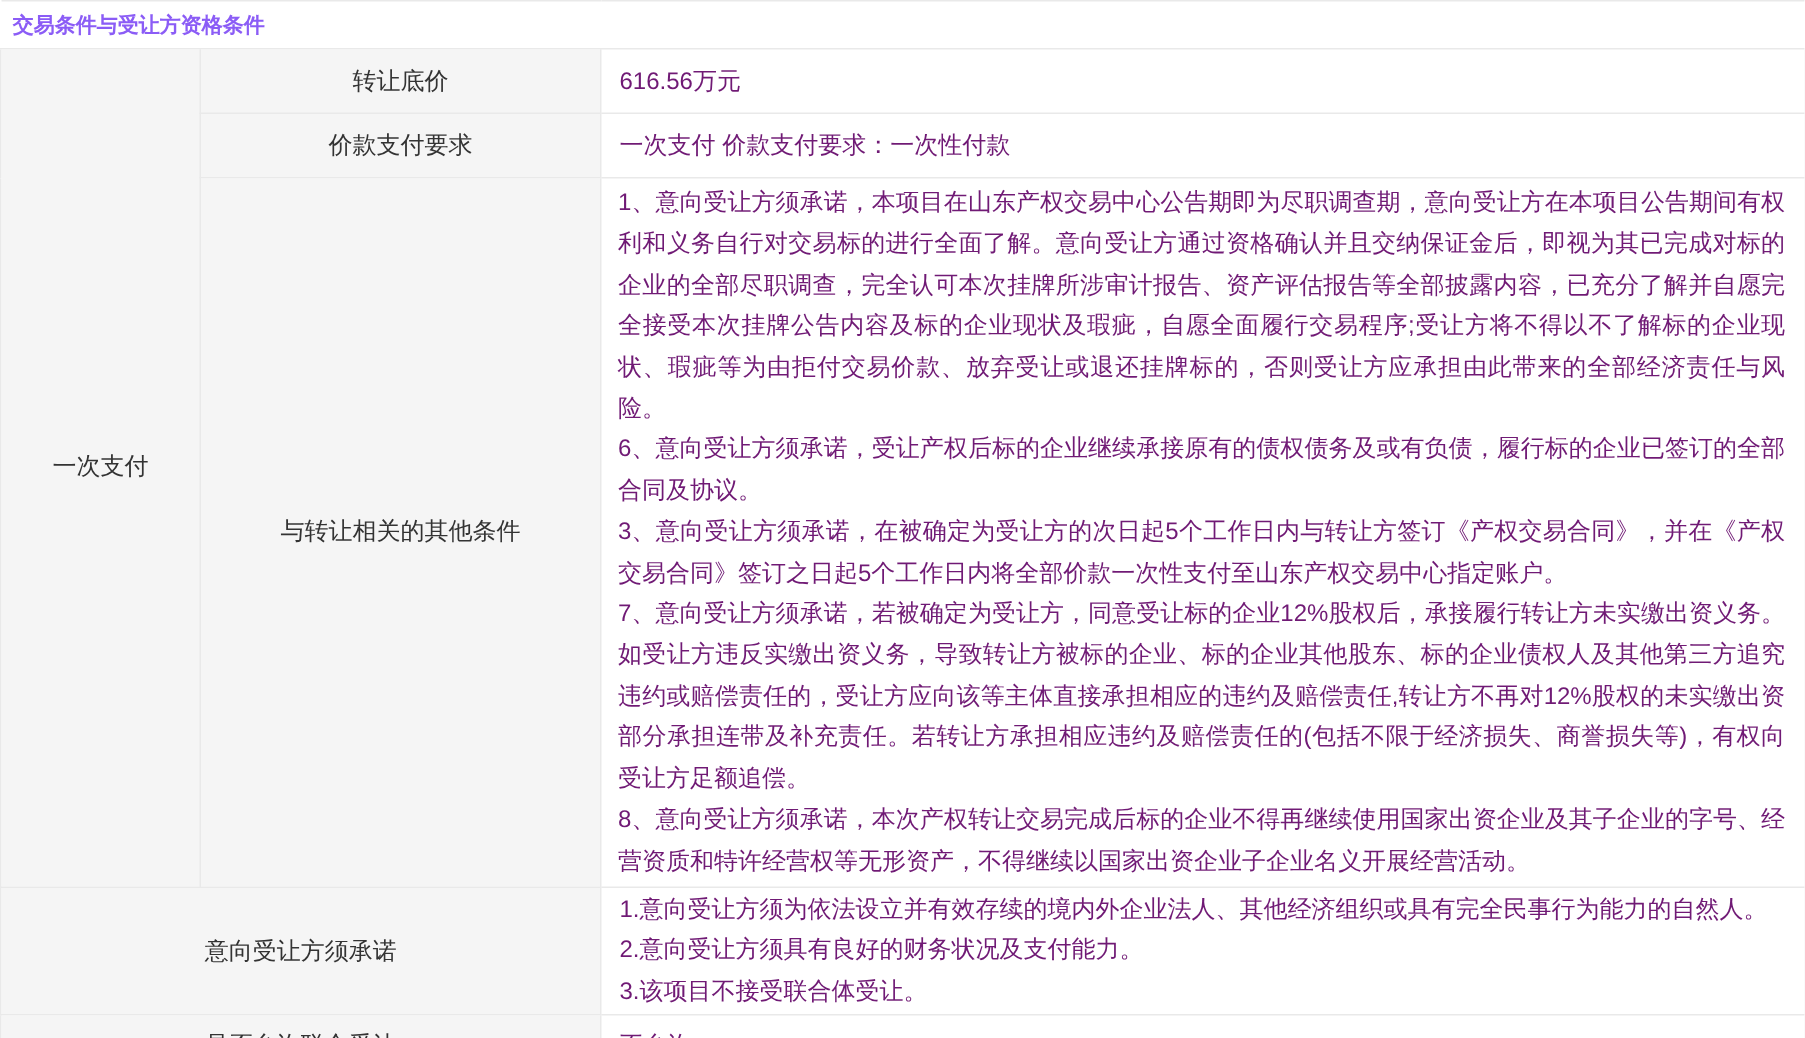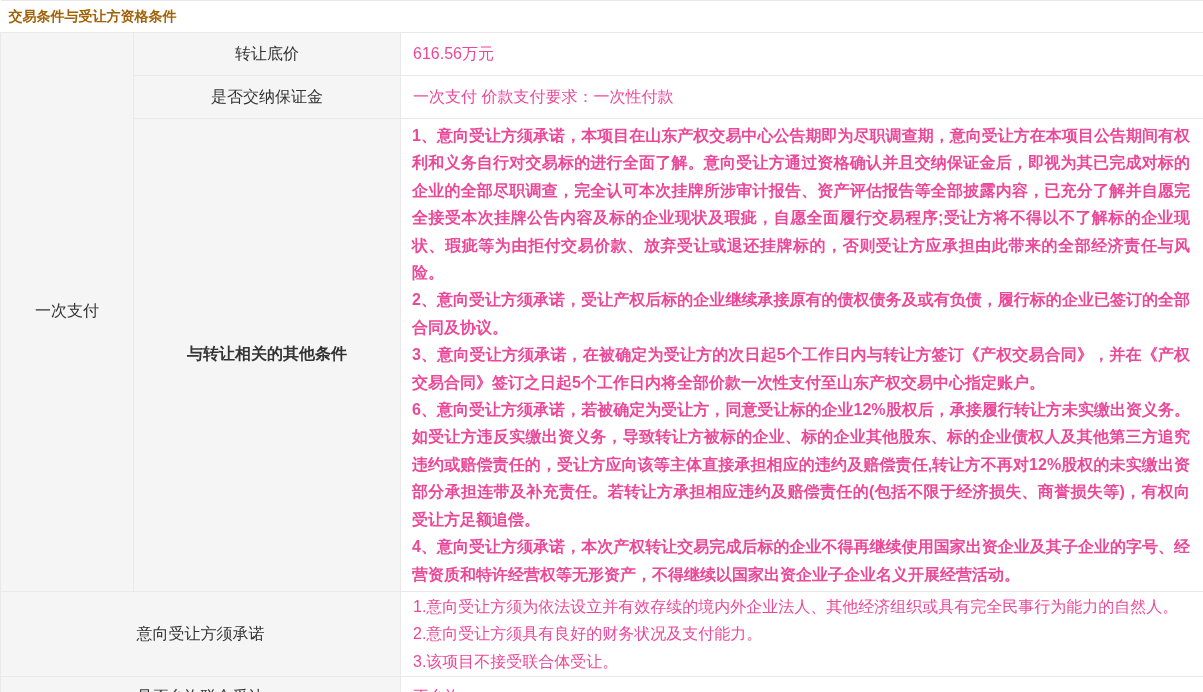--- a/index.html
+++ b/index.html
@@ -14,36 +14,36 @@
   }
   td{
     border:1px solid #e9e9e9;
     font-size:16px;
     vertical-align:middle;
     overflow:hidden;
     word-break:break-all;
   }
   tr.h-title td{height:31px;}
   tr.h-s td{height:38px;}
-  tr.h-big td{height:360px;font-weight:bold;}
+  tr.h-big td{height:360px;}
   tr.h-q td{height:82px;}
   tr.h-j td{height:36px;}
   tr.h-d td{height:33px;}
   tr.h-last td{height:60px;}
   .title-cell{
-    background:#fff;font-weight:bold;color:#a16207;
+    background:#fff;font-weight:bold;color:#8b5cf6;
     padding:0 0 0 8px;font-size:14px;
     border-left:none;border-right:none;
   }
   .lbl{
     background:#f5f5f5;text-align:center;color:#333;
     padding:0 6px;
   }
   .val{
-    background:#fff;padding:2px 12px;color:#ec4899;
+    background:#fff;padding:2px 12px;color:#701a75;
   }
   .big-text{
     line-height:27.4px;padding:3px 13px 3px 11px;text-align:justify;
     vertical-align:top;
   }
   .big-text .para{margin:0;}
   .qual-text{line-height:27.5px;padding:1px 12px;}
   .qual-text .para{margin:0;}
   .bold-val{font-weight:bold;font-size:15px;color:#222;}
   .deadline-val{line-height:27px;padding:2px 12px;}
@@ -65,32 +65,32 @@
     <td class="title-cell" colspan="5">交易条件与受让方资格条件</td>
   </tr>
 
   <tr class="h-s">
     <td class="lbl" rowspan="3">一次支付</td>
     <td class="lbl">转让底价</td>
     <td class="val" colspan="3">616.56万元</td>
   </tr>
 
   <tr class="h-s">
-    <td class="lbl">是否交纳保证金</td>
+    <td class="lbl">价款支付要求</td>
     <td class="val" colspan="3">一次支付 价款支付要求：一次性付款</td>
   </tr>
 
   <tr class="h-big">
     <td class="lbl">与转让相关的其他条件</td>
     <td class="val big-text" colspan="3">
       <p class="para">1、意向受让方须承诺，本项目在山东产权交易中心公告期即为尽职调查期，意向受让方在本项目公告期间有权利和义务自行对交易标的进行全面了解。意向受让方通过资格确认并且交纳保证金后，即视为其已完成对标的企业的全部尽职调查，完全认可本次挂牌所涉审计报告、资产评估报告等全部披露内容，已充分了解并自愿完全接受本次挂牌公告内容及标的企业现状及瑕疵，自愿全面履行交易程序;受让方将不得以不了解标的企业现状、瑕疵等为由拒付交易价款、放弃受让或退还挂牌标的，否则受让方应承担由此带来的全部经济责任与风险。</p>
-      <p class="para">2、意向受让方须承诺，受让产权后标的企业继续承接原有的债权债务及或有负债，履行标的企业已签订的全部合同及协议。</p>
+      <p class="para">6、意向受让方须承诺，受让产权后标的企业继续承接原有的债权债务及或有负债，履行标的企业已签订的全部合同及协议。</p>
       <p class="para">3、意向受让方须承诺，在被确定为受让方的次日起5个工作日内与转让方签订《产权交易合同》，并在《产权交易合同》签订之日起5个工作日内将全部价款一次性支付至山东产权交易中心指定账户。</p>
-      <p class="para">6、意向受让方须承诺，若被确定为受让方，同意受让标的企业12%股权后，承接履行转让方未实缴出资义务。如受让方违反实缴出资义务，导致转让方被标的企业、标的企业其他股东、标的企业债权人及其他第三方追究违约或赔偿责任的，受让方应向该等主体直接承担相应的违约及赔偿责任,转让方不再对12%股权的未实缴出资部分承担连带及补充责任。若转让方承担相应违约及赔偿责任的(包括不限于经济损失、商誉损失等)，有权向受让方足额追偿。</p>
-      <p class="para">4、意向受让方须承诺，本次产权转让交易完成后标的企业不得再继续使用国家出资企业及其子企业的字号、经营资质和特许经营权等无形资产，不得继续以国家出资企业子企业名义开展经营活动。</p>
+      <p class="para">7、意向受让方须承诺，若被确定为受让方，同意受让标的企业12%股权后，承接履行转让方未实缴出资义务。如受让方违反实缴出资义务，导致转让方被标的企业、标的企业其他股东、标的企业债权人及其他第三方追究违约或赔偿责任的，受让方应向该等主体直接承担相应的违约及赔偿责任,转让方不再对12%股权的未实缴出资部分承担连带及补充责任。若转让方承担相应违约及赔偿责任的(包括不限于经济损失、商誉损失等)，有权向受让方足额追偿。</p>
+      <p class="para">8、意向受让方须承诺，本次产权转让交易完成后标的企业不得再继续使用国家出资企业及其子企业的字号、经营资质和特许经营权等无形资产，不得继续以国家出资企业子企业名义开展经营活动。</p>
     </td>
   </tr>
 
   <tr class="h-q">
     <td class="lbl" colspan="2">意向受让方须承诺</td>
     <td class="val qual-text" colspan="3">
       <p class="para">1.意向受让方须为依法设立并有效存续的境内外企业法人、其他经济组织或具有完全民事行为能力的自然人。</p>
       <p class="para">2.意向受让方须具有良好的财务状况及支付能力。</p>
       <p class="para">3.该项目不接受联合体受让。</p>
     </td>

